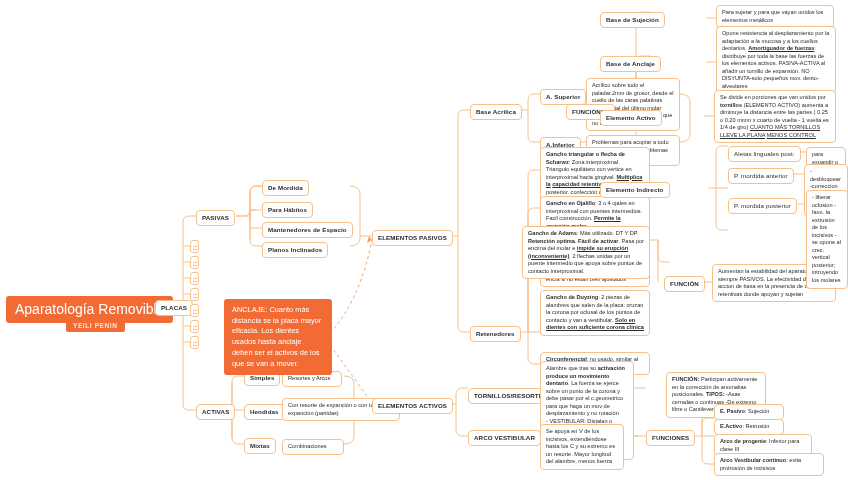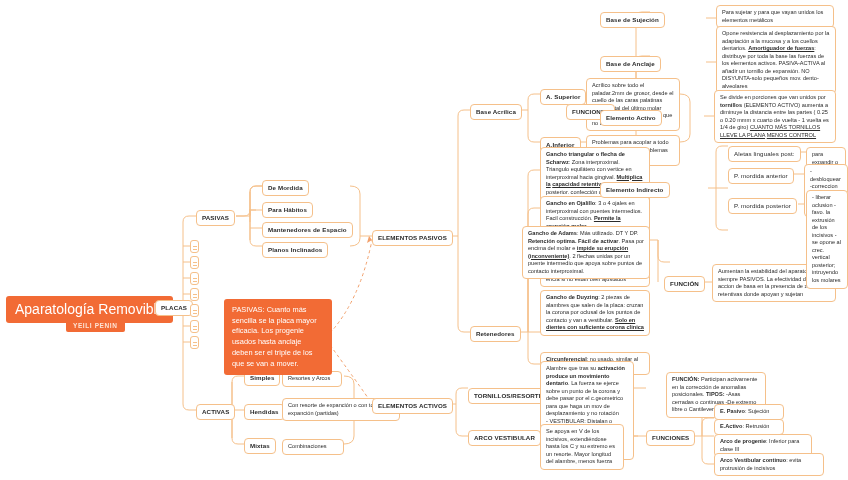--- a/index.html
+++ b/index.html
@@ -369,17 +369,17 @@
   </div>
   <div class="node txt" style="left:714px; top:434px; width:98px;">
     <b>Arco de progenie</b><span>: Inferior para clase III</span>
   </div>
   <div class="node txt" style="left:714px; top:453px; width:110px;">
     <b>Arco Vestibular continuo</b><span>: evita protrusión de</span>
     <span>incisivos</span>
   </div>
 
   <div class="callout" style="left:224px; top:299px; width:108px;">
-    <span>PASIVAS: Cuanto más sencilla se la</span> <span>placa mayor eficacia. Los progenie</span>
-    <span>usados hasta anclaje deben ser el</span> <span>triple de los que se van a mover.</span>
+    <span>ANCLAJE: Cuanto más distancia se la</span> <span>placa mayor eficacia. Los dientes</span>
+    <span>usados hasta anclaje deben ser el</span> <span>activos de los que se van a mover.</span>
   </div>
 
 </div>
 
 </body></html>

